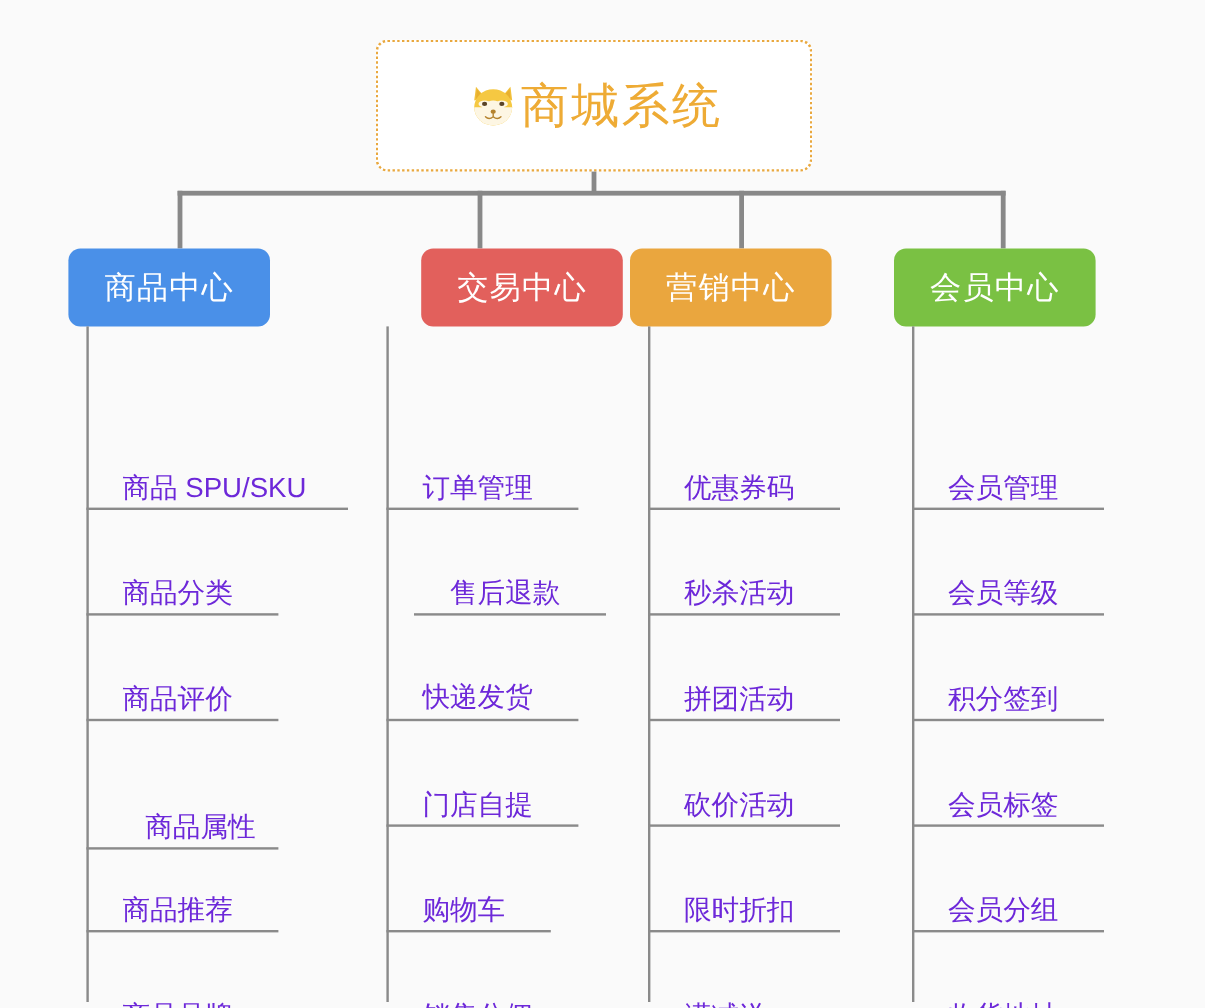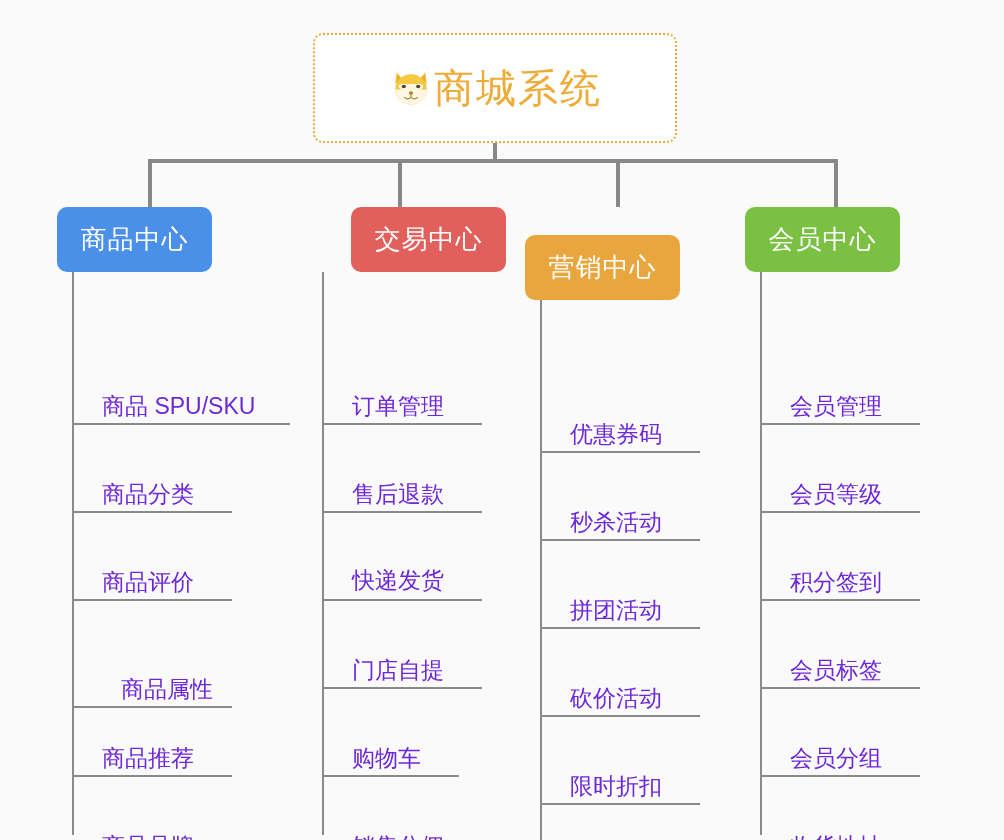--- a/index.html
+++ b/index.html
@@ -74,21 +74,21 @@
     height: 48px;
   }
 
   
   .column {
     position: absolute;
     top: 207px;
   }
   .cat-box {
     position: relative;
-    width: 155px;
+    width: 168px;
     height: 65px;
     border-radius: 10px;
     display: flex;
     align-items: center;
     justify-content: center;
     box-sizing: border-box;
   }
   .cat-label {
     color: #ffffff;
     font-size: 26px;
@@ -192,39 +192,39 @@
 
   <div class="column" style="left:307px;">
     <div class="cat-box" style="background: rgb(226, 96, 92); margin-left: 44px;">
       <span class="cat-label">交易中心</span>
     </div>
     <div class="spine"></div>
     <ul class="leaf-list">
       <li class="leaf" style="top:65px;width:160px;text-align:right;">
           <span class="leaf-label">订单管理</span>
         </li>
-      <li class="leaf" style="top:153px;width:160px;">
+      <li class="leaf" style="top:153px;width:160px;margin-left:23px;">
           <span class="leaf-label">售后退款</span>
         </li>
       <li class="leaf" style="top:241px;width:160px;font-family:Liberation Mono, monospace;">
           <span class="leaf-label">快递发货</span>
         </li>
       <li class="leaf" style="top:329px;width:160px;">
           <span class="leaf-label">门店自提</span>
         </li>
       <li class="leaf" style="top:417px;width:137px;">
           <span class="leaf-label">购物车</span>
         </li>
       <li class="leaf" style="top:505px;width:160px;">
           <span class="leaf-label">销售分佣</span>
         </li>
     </ul>
   </div>
 
-  <div class="column" style="left:525px;margin-top:28px;">
+  <div class="column" style="left:525px;">
     <div class="cat-box" style="background: rgb(234, 166, 62);">
       <span class="cat-label">营销中心</span>
     </div>
     <div class="spine"></div>
     <ul class="leaf-list">
       <li class="leaf" style="top:65px;width:160px;">
           <span class="leaf-label">优惠券码</span>
         </li>
       <li class="leaf" style="top:153px;width:160px;">
           <span class="leaf-label">秒杀活动</span>

